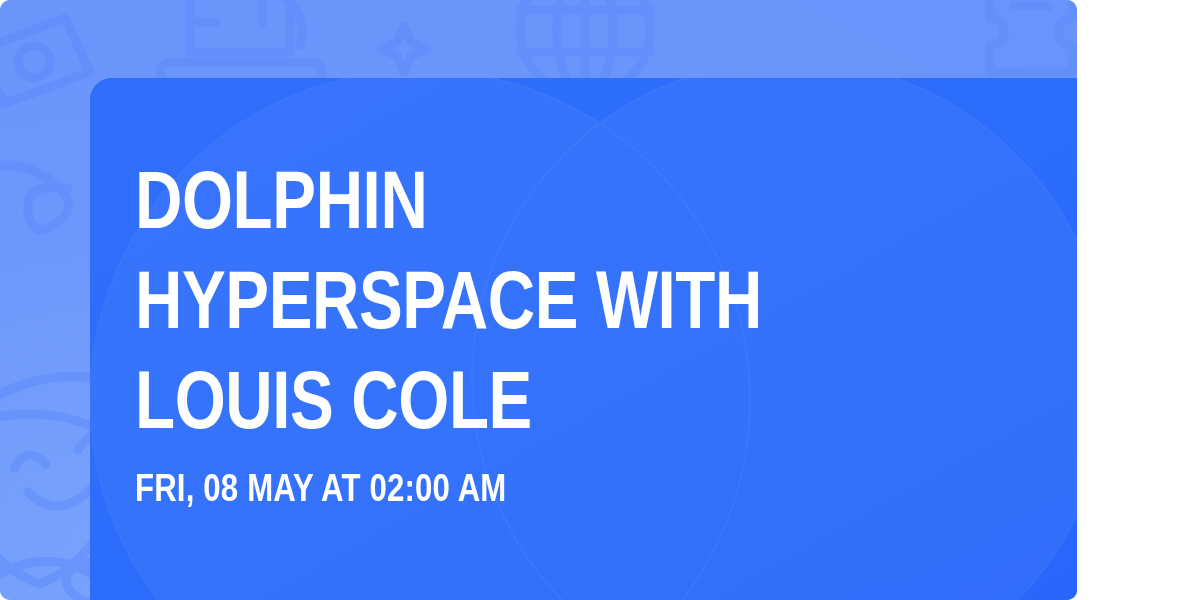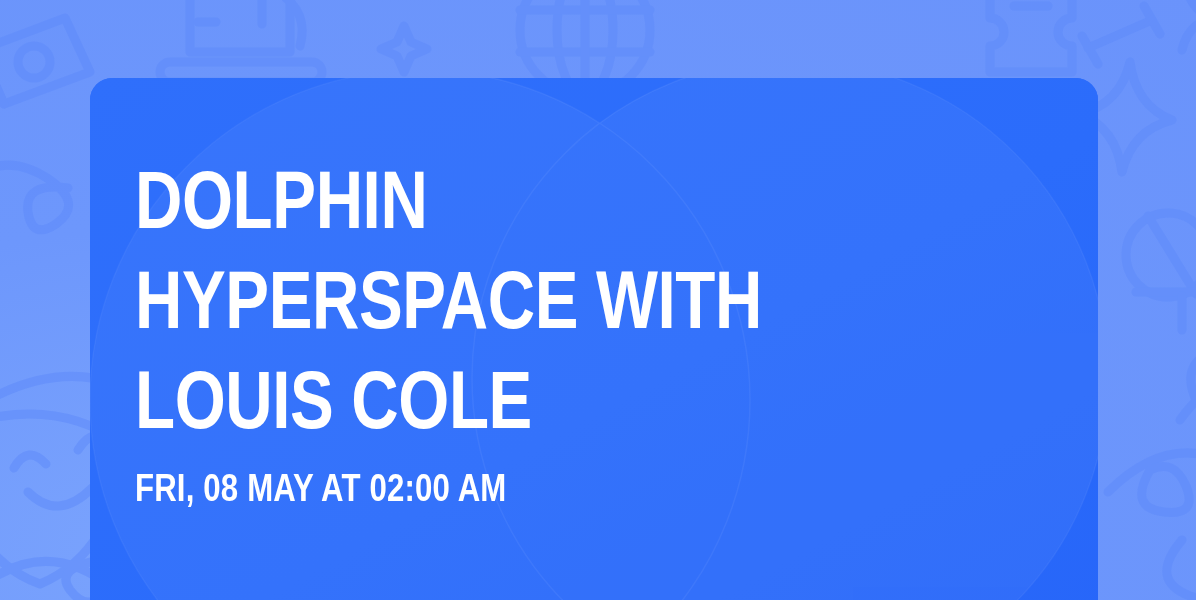--- a/index.html
+++ b/index.html
@@ -4,25 +4,26 @@
 <title>Event Card</title>
 <style>
   html, body {
     margin: 0;
     padding: 0;
     background: #ffffff;
   }
 
   #stage {
     position: relative;
-    width: 1196px;
+    width: 1077px;
     height: 600px;
     overflow: hidden;
     font-family: "Liberation Sans", sans-serif;
     background: #7dd3fc;
+    border-radius: 10px;
   }
 
   
   .bg-base {
     position: absolute;
     inset: 0;
     background:
       radial-gradient(120% 130% at 18% 92%, #7ba4fd 0%, #6d97fc 42%, #6a93fb 100%);
   }
 

